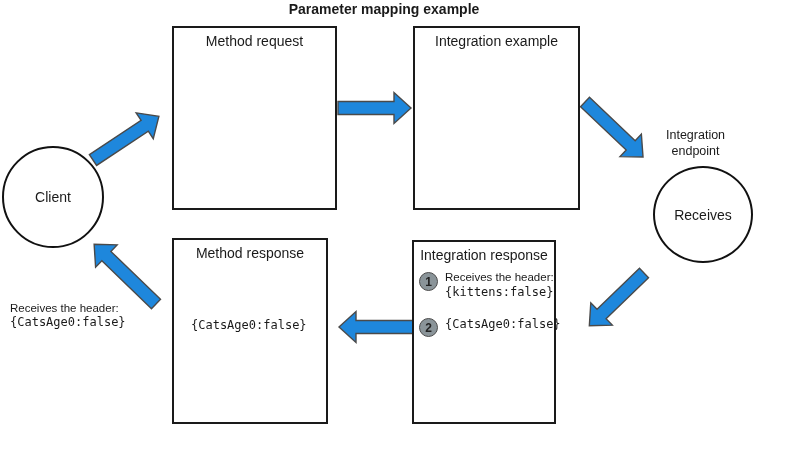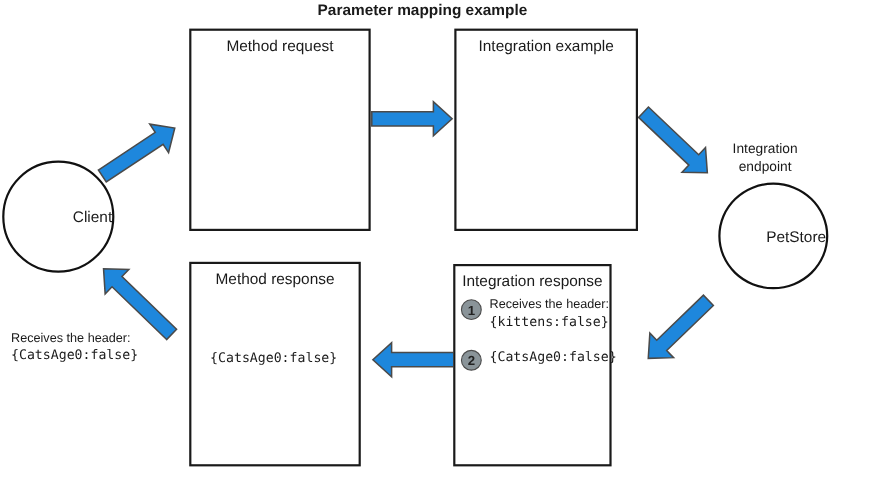--- a/index.html
+++ b/index.html
@@ -8,21 +8,21 @@
     font-family:"Liberation Sans","DejaVu Sans",sans-serif;color:#1a1a1a;
     overflow:hidden;
   }
   .mono{font-family:"DejaVu Sans Mono","Liberation Mono",monospace;}
   .diagram-title{
     position:absolute;top:1px;left:384px;transform:translateX(-50%);
     font-size:14px;white-space:nowrap;font-weight:bold;
   }
   .node-circle{
     position:absolute;border:2px solid #111;border-radius:50%;background:#fff;
-    display:flex;align-items:center;justify-content:flex-end;font-size:14px;
+    display:flex;align-items:center;justify-content:center;font-size:14px;
   }
   #client-circle{left:2px;top:146px;width:98px;height:98px;}
   #petstore-circle{left:653px;top:166px;width:96px;height:93px;}
   .box{
     position:absolute;border:2px solid #1a1a1a;background:#fff;box-sizing:border-box;
   }
   #box-method-request{left:172px;top:26px;width:165px;height:184px;}
   #box-integration-request{left:413px;top:26px;width:167px;height:184px;}
   #box-method-response{left:172px;top:238px;width:156px;height:186px;}
   #box-integration-response{left:412px;top:240px;width:144px;height:184px;}
@@ -82,21 +82,21 @@
 <div class="client-note">
   <div>Receives the header:</div>
   <div class="mono">{CatsAge0:false}</div>
 </div>
 
 <div class="caption-endpoint">
   <div>Integration</div>
   <div>endpoint</div>
 </div>
 <div class="node-circle" id="petstore-circle">
-  <span>PetStore</span>
+  <span>Receives</span>
 </div>
 
 <div class="box" id="box-method-request">
   <div class="box-title">Method request</div>
 </div>
 
 <div class="box" id="box-integration-request">
   <div class="box-title">Integration example</div>
 </div>
 

